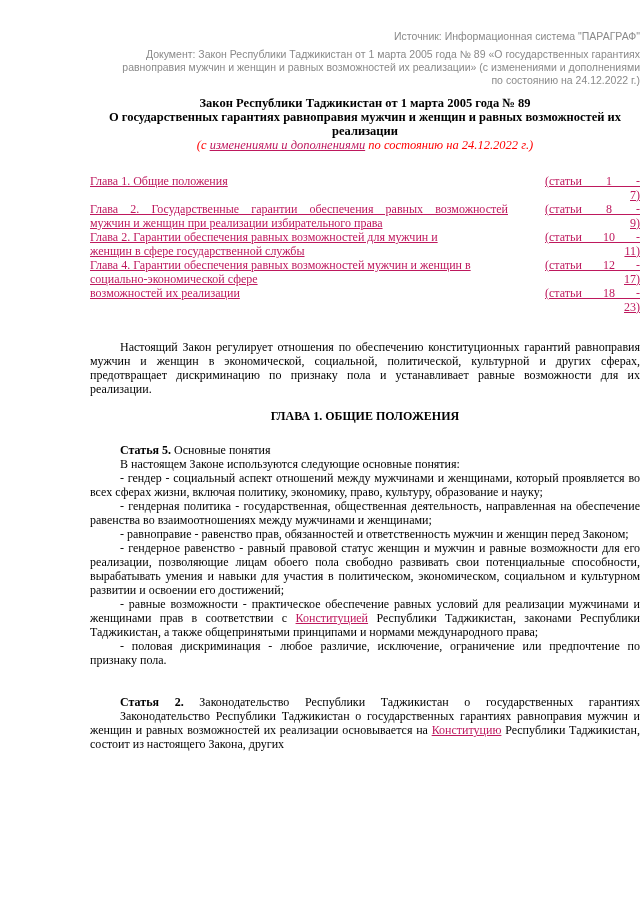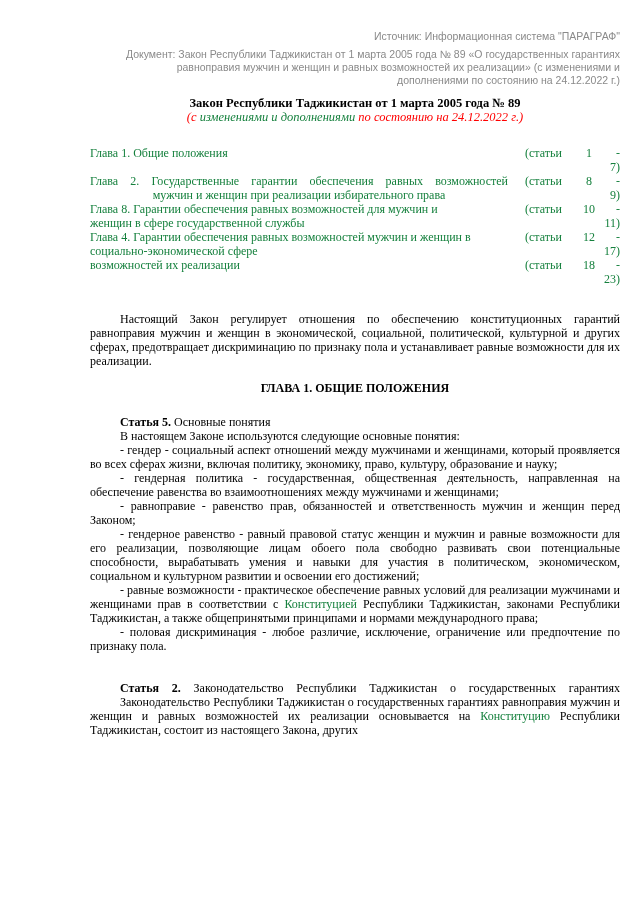--- a/index.html
+++ b/index.html
@@ -1,59 +1,60 @@
 <!DOCTYPE html>
 <html><head>
 <meta charset="utf-8">
 <style>
   html,body { margin:0; padding:0; background:#ffffff; }
   body { width:640px; height:905px; overflow:hidden; }
   .page {
     box-sizing:border-box; width:640px; height:905px;
-    padding:30px 20px 0 90px;
+    padding:30px 0 0 90px;
     font-family:"Liberation Serif", serif;
     font-size:12px; line-height:14px; color:#000;
   }
   .meta {
     font-family:"Liberation Sans", sans-serif;
     font-size:10.5px; line-height:13px;
     color:#8a8a8a; text-align:right;
   }
   .meta-doc { margin-top:5px;margin-left:29px; }
   .title-block { margin-top:9px; text-align:center; font-weight:bold; font-size:12.5px; line-height:14px; }
   .amend { text-align:center; font-style:italic; font-size:12.5px; line-height:14px; }
   .red { color:#ff0000; }
-  a.link { color:#15803d; cursor:pointer; }
+  a.link { color:#be185d; text-decoration:underline; cursor:pointer; }
   .toc { margin-top:22px; }
   .toc-row { display:flex; justify-content:space-between; }
   .toc-left { width:418px; }
   .toc-right { width:95px; }
   .toc a { display:block; }
   .jl { text-align:justify; text-align-last:justify; }
-  .center { text-align:center; }
+  .center { text-align:left; }
   .right { text-align:right; }
   .para { text-align:justify; text-indent:30px; margin:0; }
   .intro { margin-top:26px; }
   .chapter-heading { margin-top:13px; text-align:center; font-weight:bold; }
   .art1 { margin-top:20px; }
   .art2 { margin-top:28px; }
   .art2-h2 { text-align:center; }
 </style>
 </head>
 <body>
 
 <div class="page">
 
   <div class="meta">
     <div>Источник: Информационная система "ПАРАГРАФ"</div>
     <div class="meta-doc">Документ: Закон Республики Таджикистан от 1 марта 2005 года № 89 «О государственных гарантиях равноправия мужчин и женщин и равных возможностей их реализации» (с изменениями и дополнениями по состоянию на 24.12.2022 г.)</div>
   </div>
 
   <div class="title-block">
     <div>Закон Республики Таджикистан от 1 марта 2005 года № 89</div>
+    <div>О государственных гарантиях равноправия мужчин и женщин и равных возможностей их реализации</div>
   </div>
 
   <div class="amend"><span class="red">(с </span><a class="link">изменениями и дополнениями</a><span class="red"> по состоянию на 24.12.2022 г.)</span></div>
 
   <div class="toc">
 
     <div class="toc-row">
       <div class="toc-left">
         <a class="link">Глава 1. Общие положения</a>
       </div>
@@ -69,21 +70,21 @@
         <a class="link center">мужчин и женщин при реализации избирательного права</a>
       </div>
       <div class="toc-right">
         <a class="link jl">(статьи 8 -</a>
         <a class="link right">9)</a>
       </div>
     </div>
 
     <div class="toc-row">
       <div class="toc-left">
-        <a class="link">Глава 8. Гарантии обеспечения равных возможностей для мужчин и</a>
+        <a class="link">Глава 2. Гарантии обеспечения равных возможностей для мужчин и</a>
         <a class="link">женщин в сфере государственной службы</a>
       </div>
       <div class="toc-right">
         <a class="link jl">(статьи 10 -</a>
         <a class="link right">11)</a>
       </div>
     </div>
 
     <div class="toc-row">
       <div class="toc-left">

